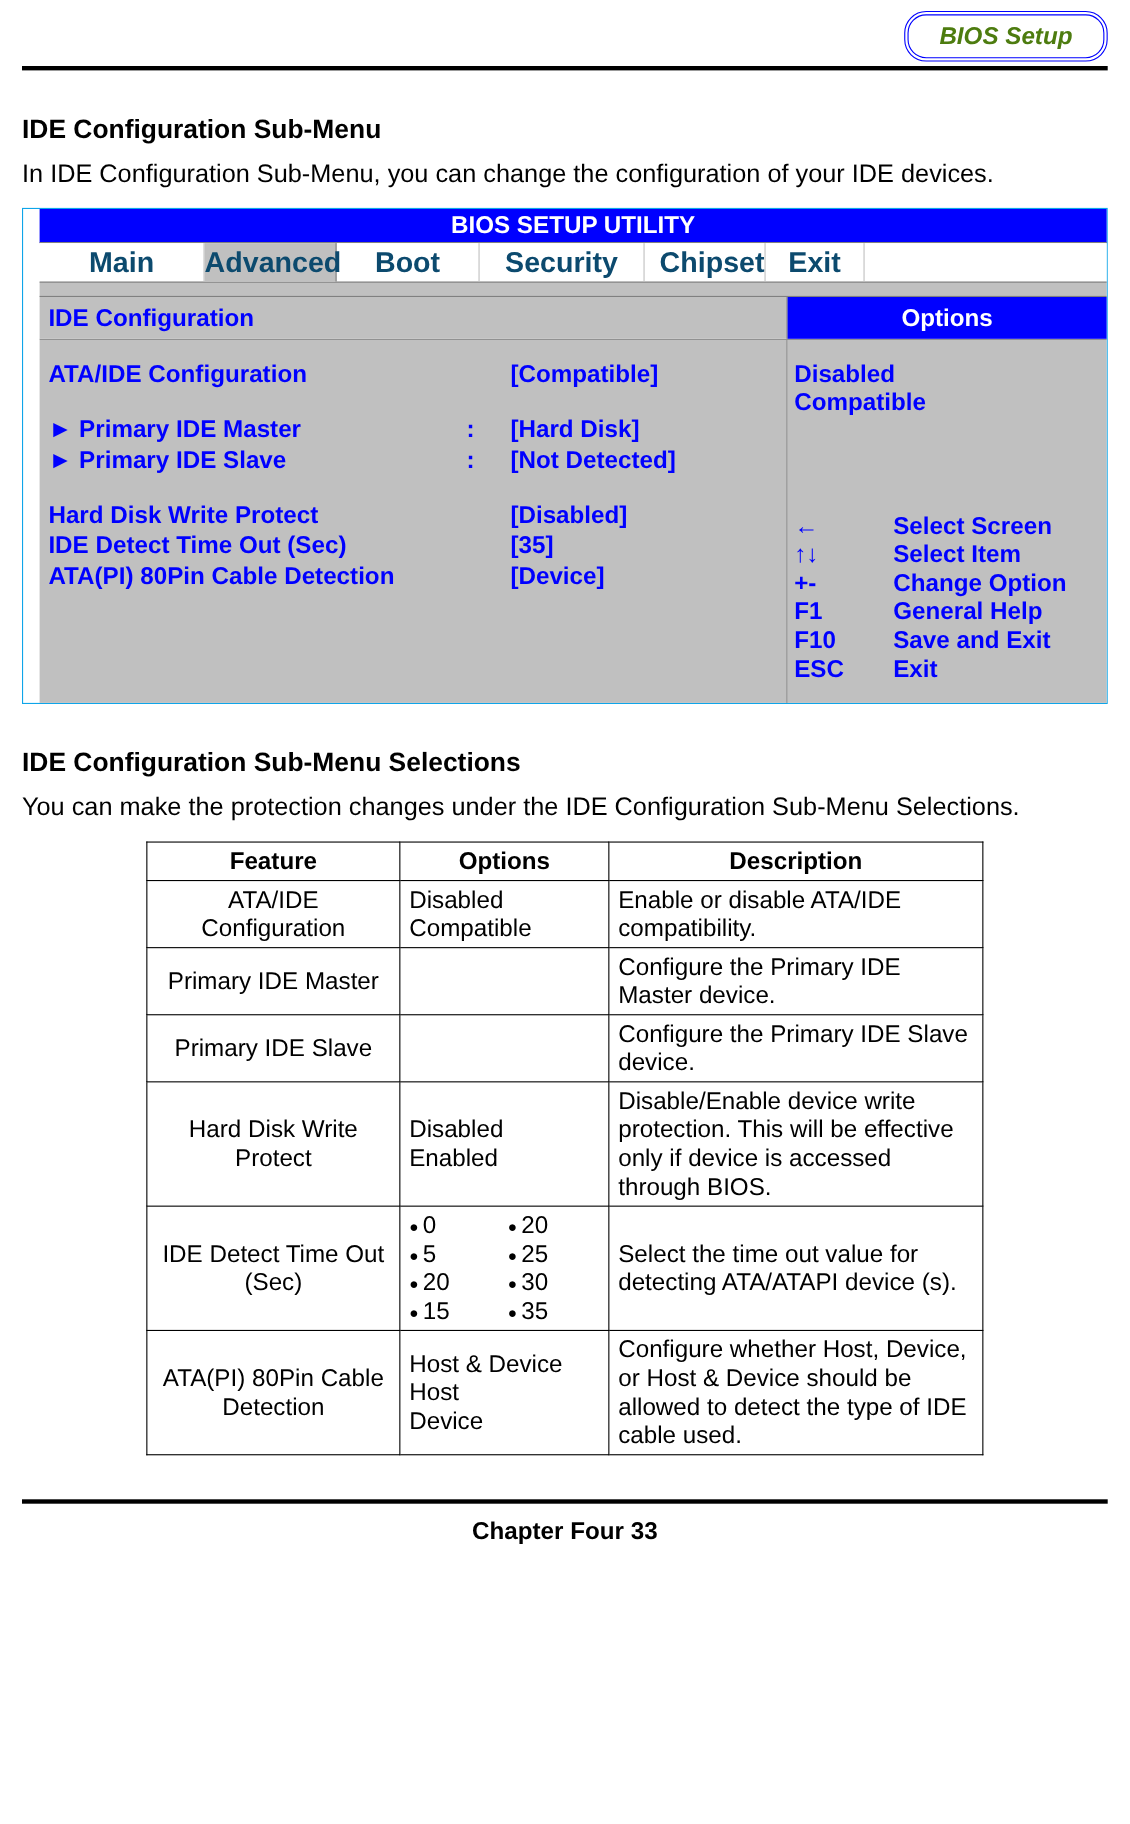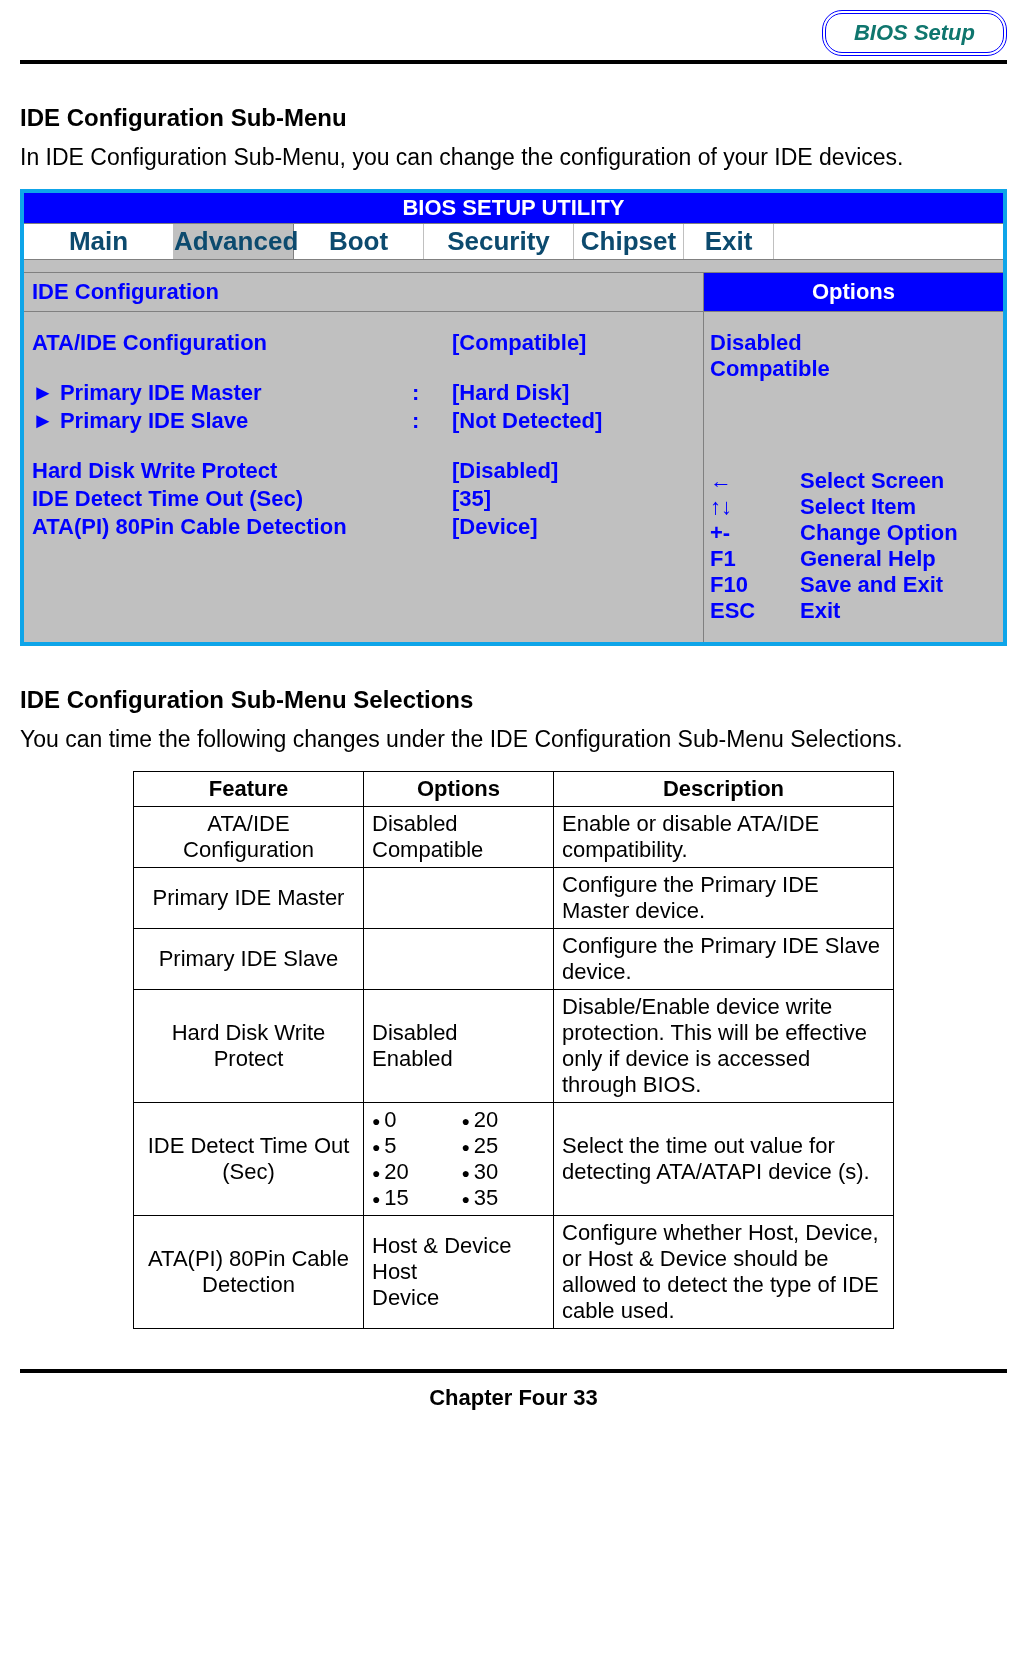--- a/index.html
+++ b/index.html
@@ -20,42 +20,43 @@
     align-items: center;
     margin-bottom: 4px;
   }
   .header-badge {
     border: 4px double #0000ff;
     border-radius: 20px;
     padding: 6px 28px;
     font-weight: bold;
     font-style: italic;
     font-size: 22px;
-    color: #0f766e;
+    color: #4d7c0f;
     margin-left: 28px;
   }
   .top-rule {
     border: none;
     border-top: 4px solid #000;
     margin: 0 0 40px 0;
   }
   .section-title {
     font-weight: bold;
     font-size: 24px;
     margin: 20px 0 12px 0;
   }
   .intro {
     font-size: 23px;
     margin-bottom: 18px;
   }
   
   .bios-box {
-    border: 4px solid #0ea5e9;
+    border: 1px solid #0ea5e9;
     width: 100%;
     margin-bottom: 40px;
+    padding-left: 15px;
   }
   .bios-title {
     background: #0000ff;
     color: #fff;
     font-weight: bold;
     text-align: center;
     font-size: 22px;
     padding: 2px 0;
     border-bottom: 1px solid #808080;
   }
@@ -69,21 +70,21 @@
   .tab {
     padding: 2px 0;
     text-align: center;
     border-right: 1px solid #c0c0c0;
   }
   .tab:last-child { border-right: none; flex:1; }
   .tab-main { width: 150px; }
   .tab-advanced { width: 120px; background:#c0c0c0; border-right:1px solid #808080; border-left:0; }
   .tab-boot { width: 130px; }
   .tab-security { width: 150px; }
-  .tab-chipset { width: 110px; }
+  .tab-chipset { width: 110px; text-align: right; }
   .tab-exit { width: 90px; }
   .gray-strip {
     background: #c0c0c0;
     height: 14px;
     border-top: 1px solid #808080;
     border-bottom: 1px solid #808080;
   }
   .bios-headrow {
     display: flex;
   }
@@ -273,21 +274,21 @@
           <div class="help-row">
             <div class="help-key">ESC</div>
             <div class="help-desc">Exit</div>
           </div>
         </div>
       </div>
     </div>
   </div>
 
   <div class="section-title">IDE Configuration Sub-Menu Selections</div>
-  <div class="intro">You can time the following changes under the IDE Configuration Sub-Menu Selections.</div>
+  <div class="intro">You can make the protection changes under the IDE Configuration Sub-Menu Selections.</div>
 
   <table class="sel-table">
     <thead>
       <tr>
         <th>Feature</th>
         <th>Options</th>
         <th>Description</th>
       </tr>
     </thead>
     <tbody>

